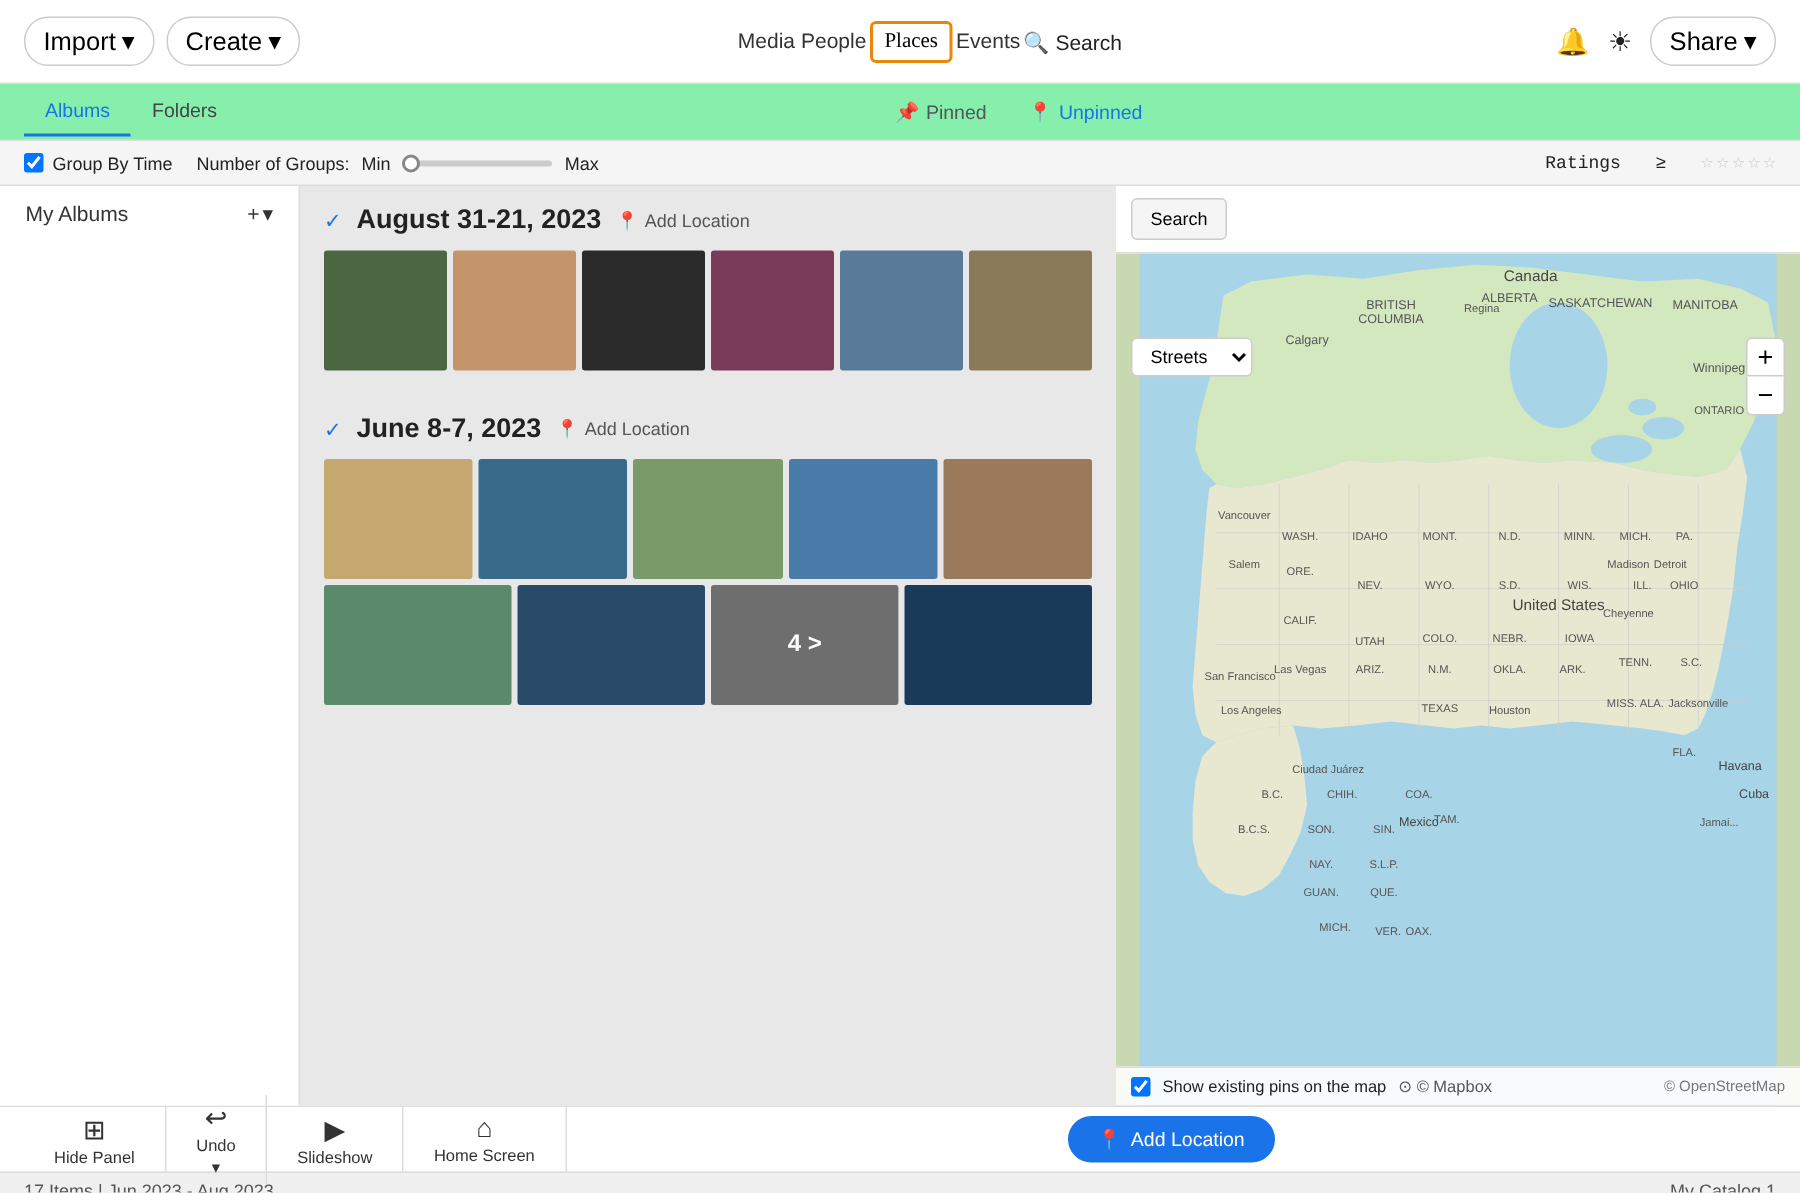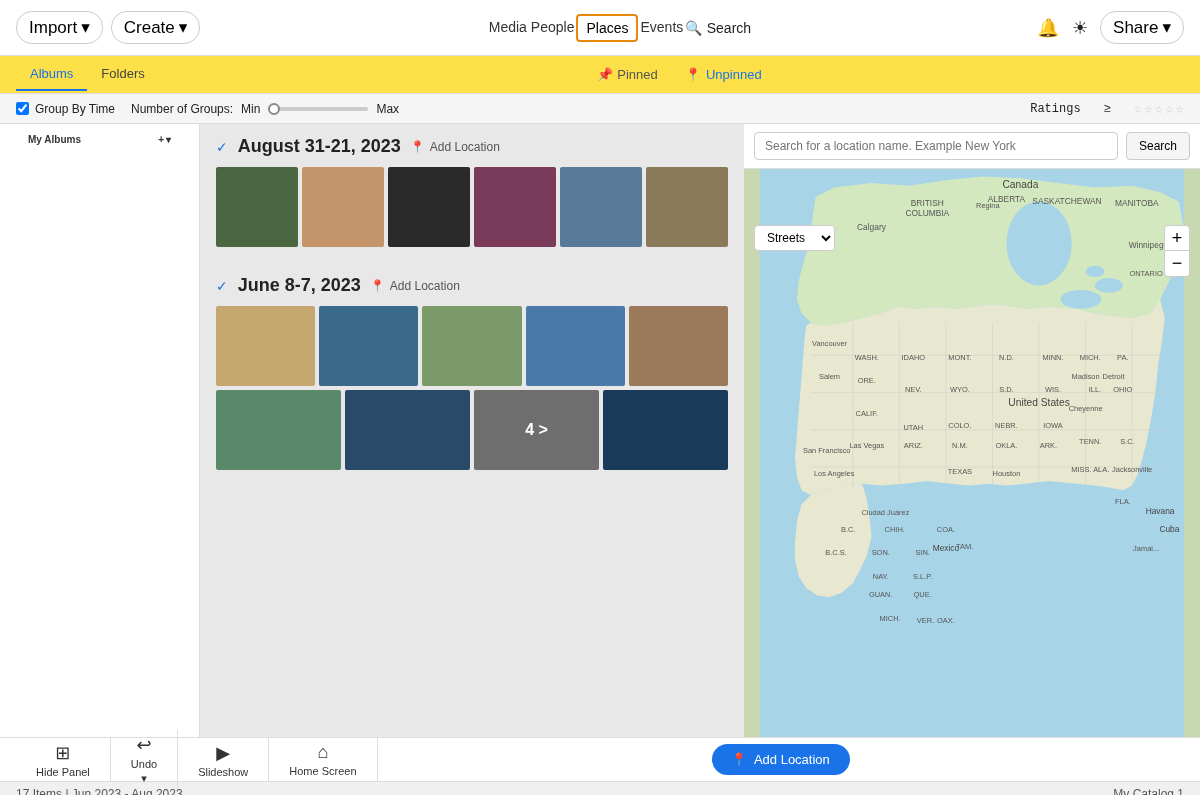--- a/index.html
+++ b/index.html
@@ -37,29 +37,30 @@
       font-size: 14px;
       color: #333;
       border-bottom: 2px solid transparent;
     }
     .nav-tab.active {
       border: 2px solid #e8870a;
       border-radius: 4px;
       padding: 4px 8px;
       color: #000;
       font-weight: 500;
+      font-family: Liberation Serif, serif;
     }
 
     .nav-search { display: flex; align-items: center; gap: 4px; cursor: pointer; font-size: 14px; }
     .icon-bell, .icon-sun { font-size: 18px; cursor: pointer; }
 
     
     .second-nav {
       height: 38px;
-      background: #fde047;
+      background: #86efac;
       border-bottom: 1px solid #ddd;
       display: flex;
       align-items: center;
       padding: 0 0 0 16px;
       gap: 0;
     }
     .second-nav-tab {
       padding: 8px 14px;
       cursor: pointer;
       font-size: 13px;
@@ -90,23 +91,23 @@
 
     
     .sidebar {
       width: 200px;
       background: #fff;
       border-right: 1px solid #ddd;
       display: flex;
       flex-direction: column;
     }
     .sidebar-header {
-      padding: 10px 28px;
-      font-size: 10px;
-      font-weight: 700;
+      padding: 10px 17px;
+      font-size: 14px;
+      font-weight: 400;
       color: #333;
       display: flex;
       align-items: center;
       justify-content: space-between;
     }
 
     
     .content-area {
       flex: 1;
       background: #e8e8e8;
@@ -462,21 +463,20 @@
           <div class="photo-overlay">4 &gt;</div>
         </div>
         <div class="photo-cell p15"></div>
       </div>
     </div>
 
   </div>
 
   <div class="map-panel">
     <div class="map-search-bar">
-      <input class="map-search-input" type="text" placeholder="Search for a location name. Example New York" style="">
       <button class="map-search-btn">Search</button>
     </div>
 
     <div class="map-svg-area">
       
       <div class="map-controls">
         <select class="map-type-select">
           <option>Streets</option>
           <option>Satellite</option>
           <option>Hybrid</option>
@@ -584,20 +584,29 @@
         <text x="178" y="488" font-size="8" fill="#555" text-anchor="middle">VER.</text>
         <text x="200" y="488" font-size="8" fill="#555" text-anchor="middle">OAX.</text>
         <text x="390" y="360" font-size="8" fill="#555" text-anchor="middle">FLA.</text>
         <text x="430" y="370" font-size="9" fill="#444" text-anchor="middle">Havana</text>
         <text x="440" y="390" font-size="9" fill="#444" text-anchor="middle">Cuba</text>
         <text x="415" y="410" font-size="8" fill="#555" text-anchor="middle">Jamai...</text>
         <text x="245" y="42" font-size="8" fill="#555" text-anchor="middle">Regina</text>
       </svg>
 
       
+      <div class="map-footer">
+        <input type="checkbox" checked="" style="">
+        <span>Show existing pins on the map</span>
+        <div class="mapbox-logo">
+          <span>⊙</span>
+          <span>© Mapbox</span>
+        </div>
+        <span class="map-attribution">© OpenStreetMap</span>
+      </div>
     </div>
   </div>
 
 </div>
 
 <div class="bottom-toolbar">
   <div class="toolbar-group">
     <button class="toolbar-btn">
       <span class="icon">⊞</span>
       <span>Hide Panel</span>

